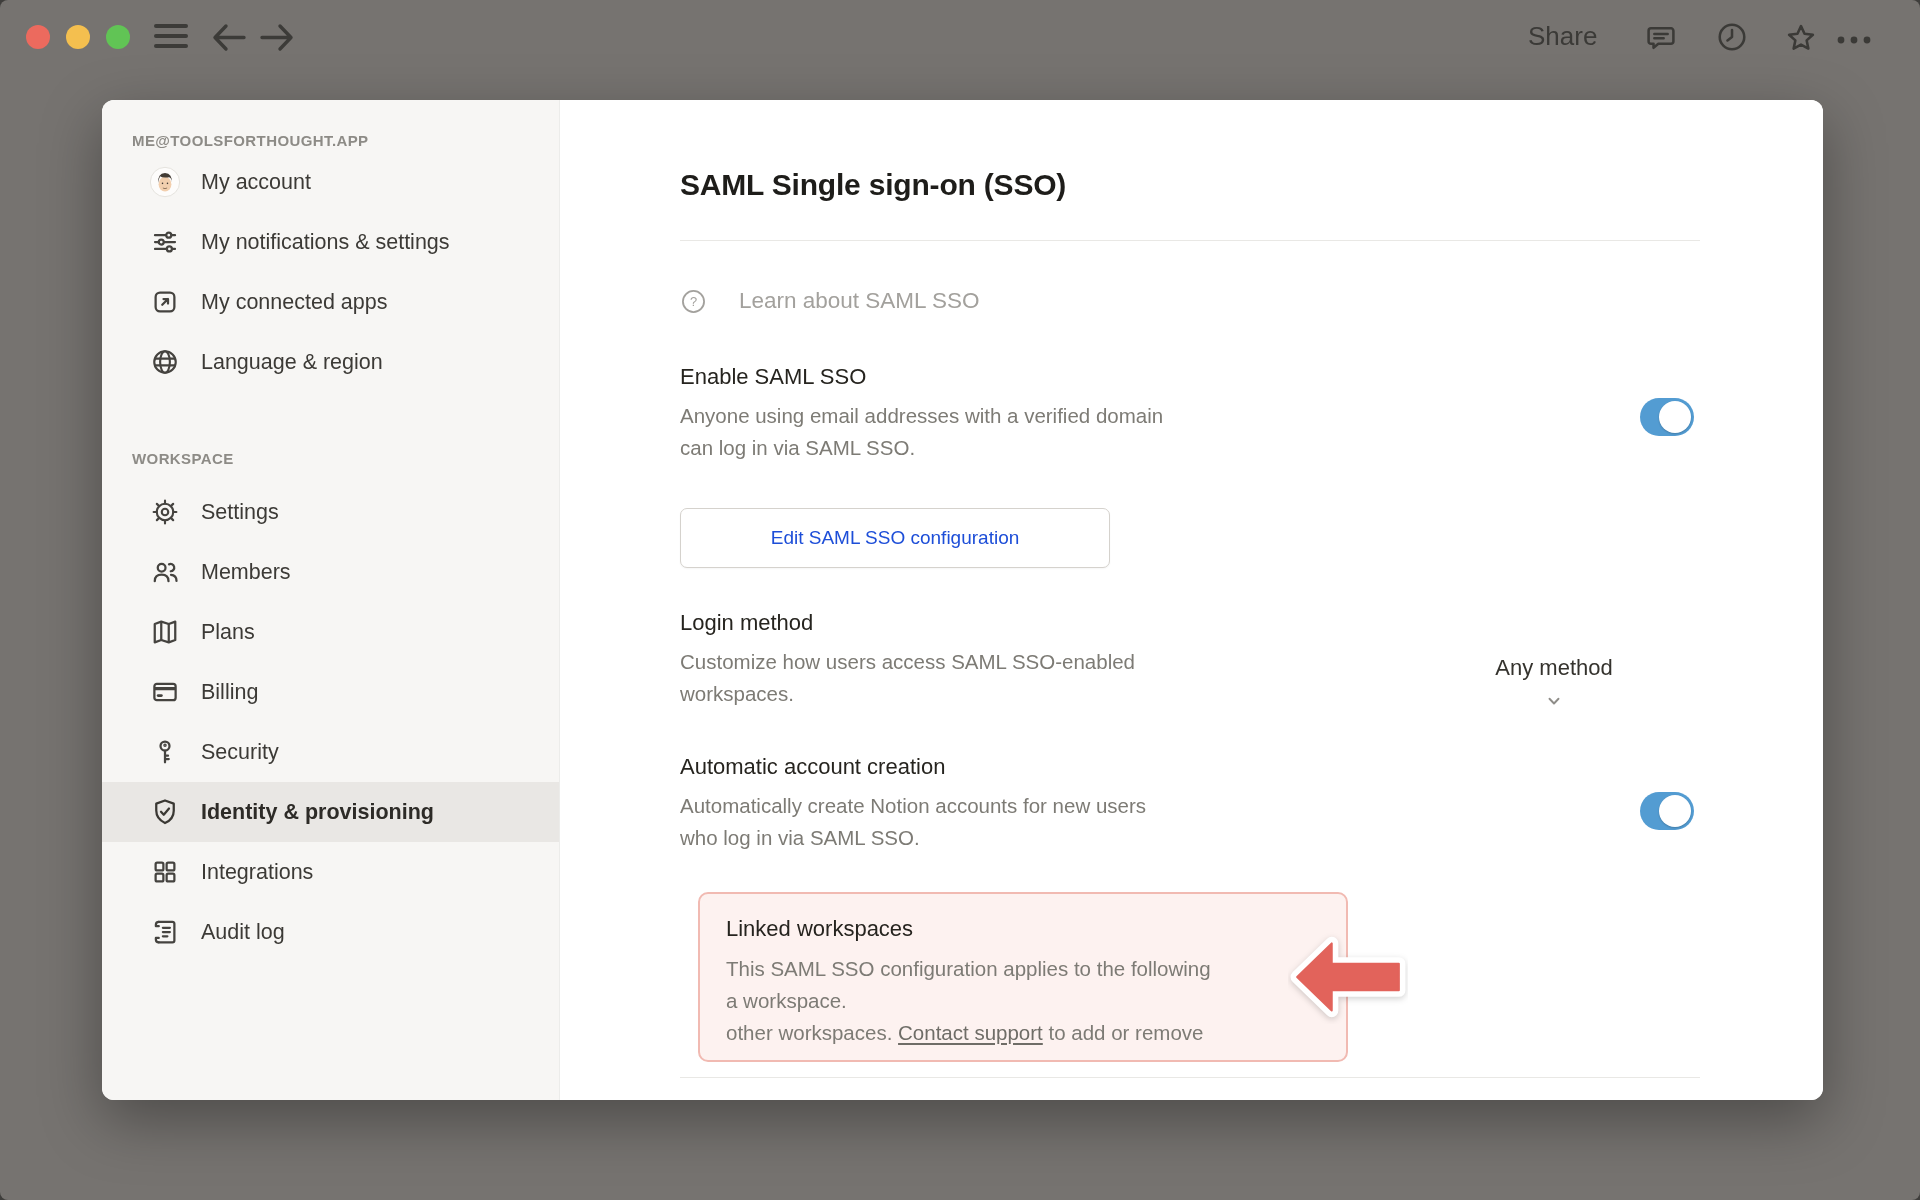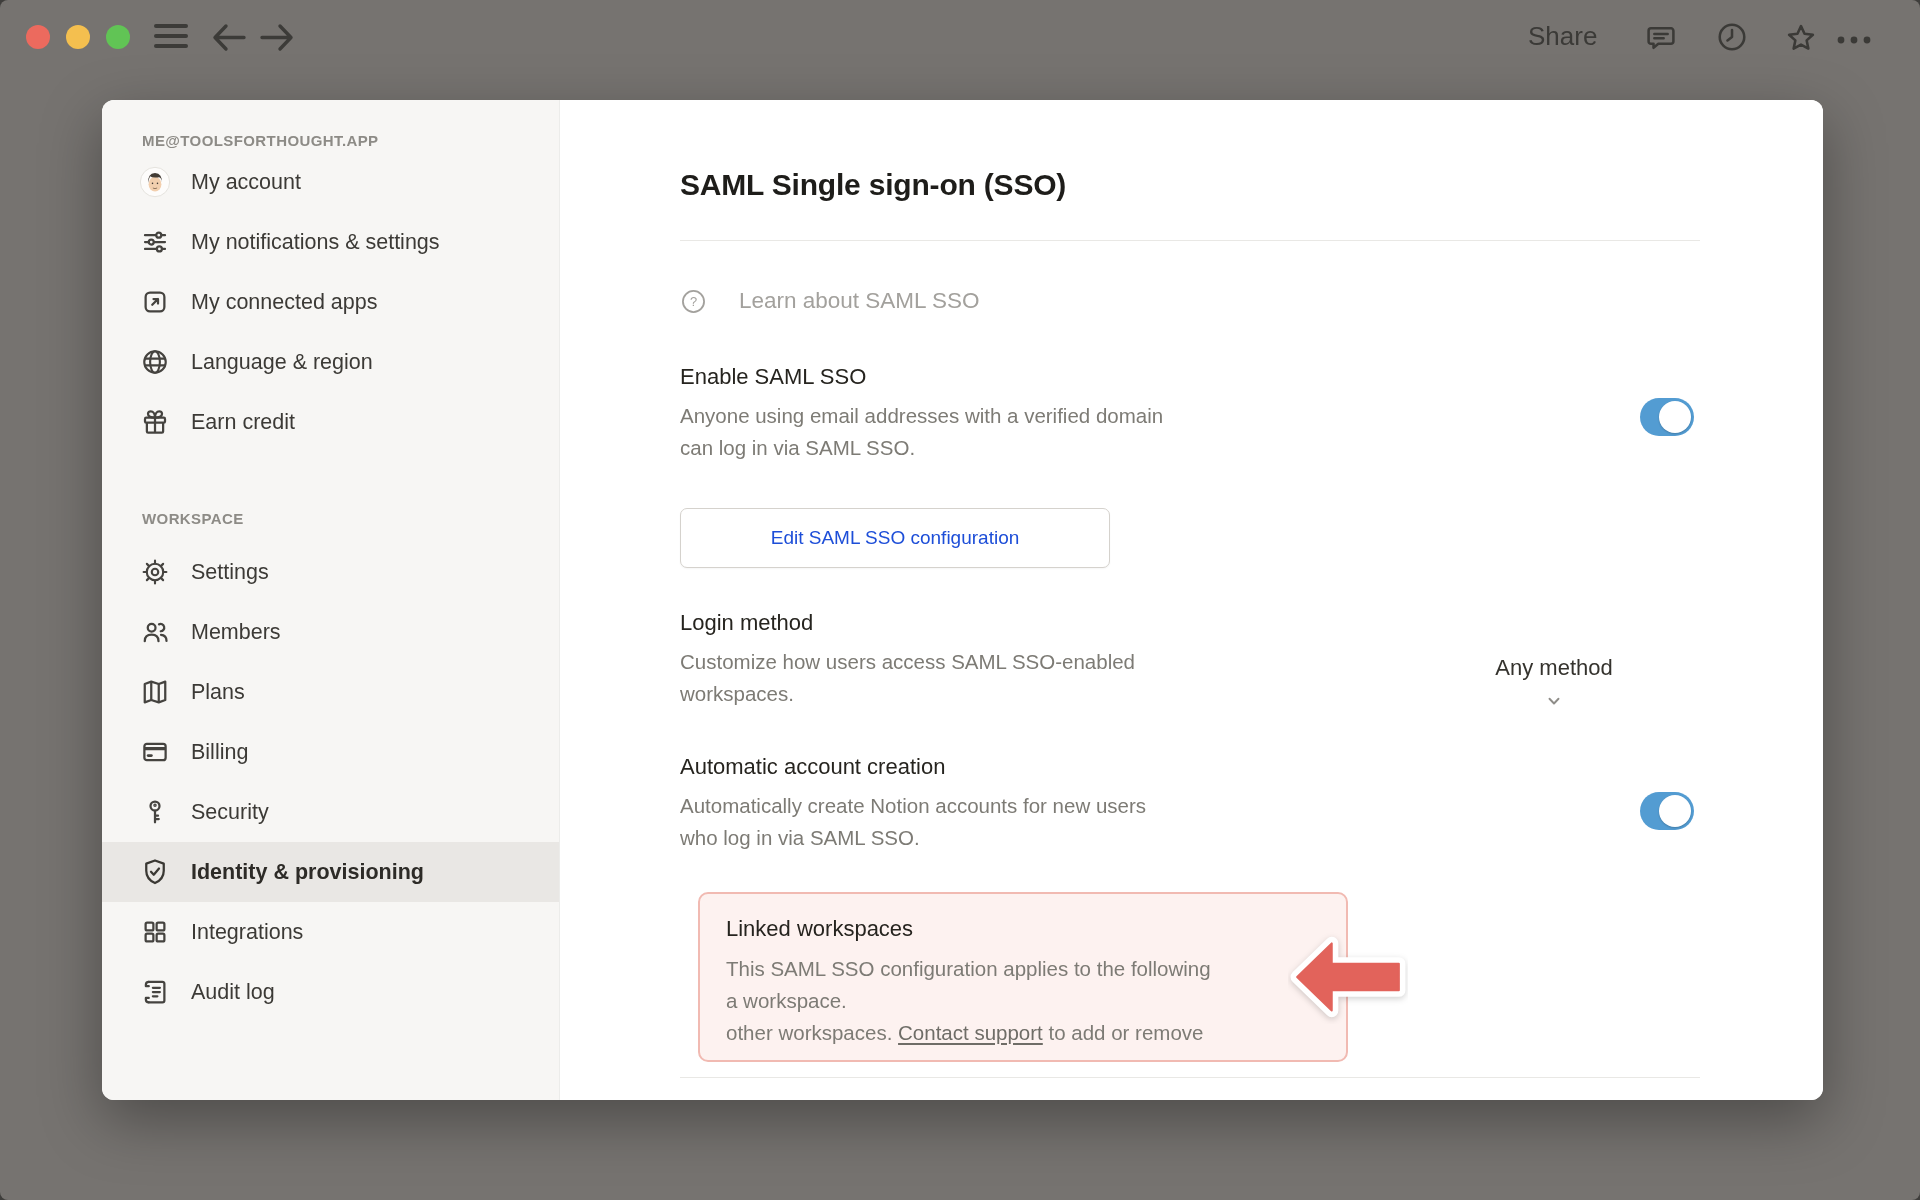--- a/index.html
+++ b/index.html
@@ -17,24 +17,24 @@
   .share-label{position:absolute;left:1528px;top:21px;font-size:26px;color:#3b3a37;}
   .tb-icon{position:absolute;top:21px;}
 
   
   .window{position:absolute;left:102px;top:100px;width:1721px;height:1000px;background:#fff;border-radius:12px;
           box-shadow:0 20px 60px rgba(0,0,0,.35);overflow:hidden;}
 
   
   .sidebar{position:absolute;left:0;top:0;bottom:0;width:458px;background:var(--sidebar-bg,#f7f6f4);
            border-right:1px solid #ececea;box-sizing:border-box;padding-top:30px;}
-  .sec-header{height:22px;line-height:22px;padding-left:40px;font-size:15px;font-weight:700;
+  .sec-header{height:22px;line-height:22px;padding-left:30px;font-size:15px;font-weight:700;
               color:#8d8b86;letter-spacing:.4px;}
   .sec-header.ws{margin-top:56px;margin-bottom:12px;}
-  .srow{display:flex;align-items:center;height:60px;padding-left:37px;box-sizing:border-box;cursor:pointer;
+  .srow{display:flex;align-items:center;height:60px;padding-left:47px;box-sizing:border-box;cursor:pointer;
         font-size:21.5px;color:#3c3a36;}
   .srow .sicon{width:32px;height:32px;display:flex;align-items:center;justify-content:center;flex:0 0 32px;margin-right:20px;}
   .srow.selected{background:var(--selected-row-bg,#e9e7e4);font-weight:700;color:#2d2b27;}
   .sicon svg{display:block;}
 
   
   .main{position:absolute;left:458px;top:0;right:0;bottom:0;background:#fff;}
   .abs{position:absolute;}
   .page-title{left:120px;top:68px;font-size:30px;font-weight:700;color:#1e1d1a;letter-spacing:-.2px;}
   .divider{left:120px;width:1020px;height:1px;background:#e9e8e5;}
@@ -149,30 +149,20 @@
         <span class="sicon">
           <svg width="30" height="30" viewBox="0 0 24 24" fill="none" stroke="#45433f" stroke-width="1.7">
             <circle cx="12" cy="12" r="8.6"></circle>
             <ellipse cx="12" cy="12" rx="3.9" ry="8.6"></ellipse>
             <path d="M4 9.3h16M4 14.7h16"></path>
           </svg>
         </span>
         <span class="slabel">Language &amp; region</span>
       </div>
 
-      <div class="srow">
-        <span class="sicon">
-          <svg width="30" height="30" viewBox="0 0 24 24" fill="none" stroke="#45433f" stroke-width="1.8" stroke-linejoin="round">
-            <rect x="4" y="8.5" width="16" height="4" rx="1"></rect>
-            <path d="M5.5 12.5v7a1 1 0 0 0 1 1h11a1 1 0 0 0 1-1v-7M12 8.5v12"></path>
-            <path d="M12 8.5c-4.2 0-5.6-1.6-5.6-3.1 0-1.2 1-2 2.2-2 2 0 3.4 2.4 3.4 5.1zM12 8.5c4.2 0 5.6-1.6 5.6-3.1 0-1.2-1-2-2.2-2-2 0-3.4 2.4-3.4 5.1z"></path>
-          </svg>
-        </span>
-        <span class="slabel">Earn credit</span>
-      </div>
 
       <div class="sec-header ws">WORKSPACE</div>
 
       <div class="srow">
         <span class="sicon">
           <svg width="30" height="30" viewBox="0 0 24 24" fill="none" stroke="#45433f" stroke-width="1.7" stroke-linecap="round">
             <circle cx="12" cy="12" r="6.6"></circle>
               <circle cx="12" cy="12" r="2.6"></circle>
             <path d="M12 5.4V2.9M12 21.1v-2.5M18.6 12h2.5M2.9 12h2.5M16.7 7.3l1.8-1.8M5.5 18.5l1.8-1.8M16.7 16.7l1.8 1.8M5.5 5.5l1.8 1.8"></path>
           </svg>

